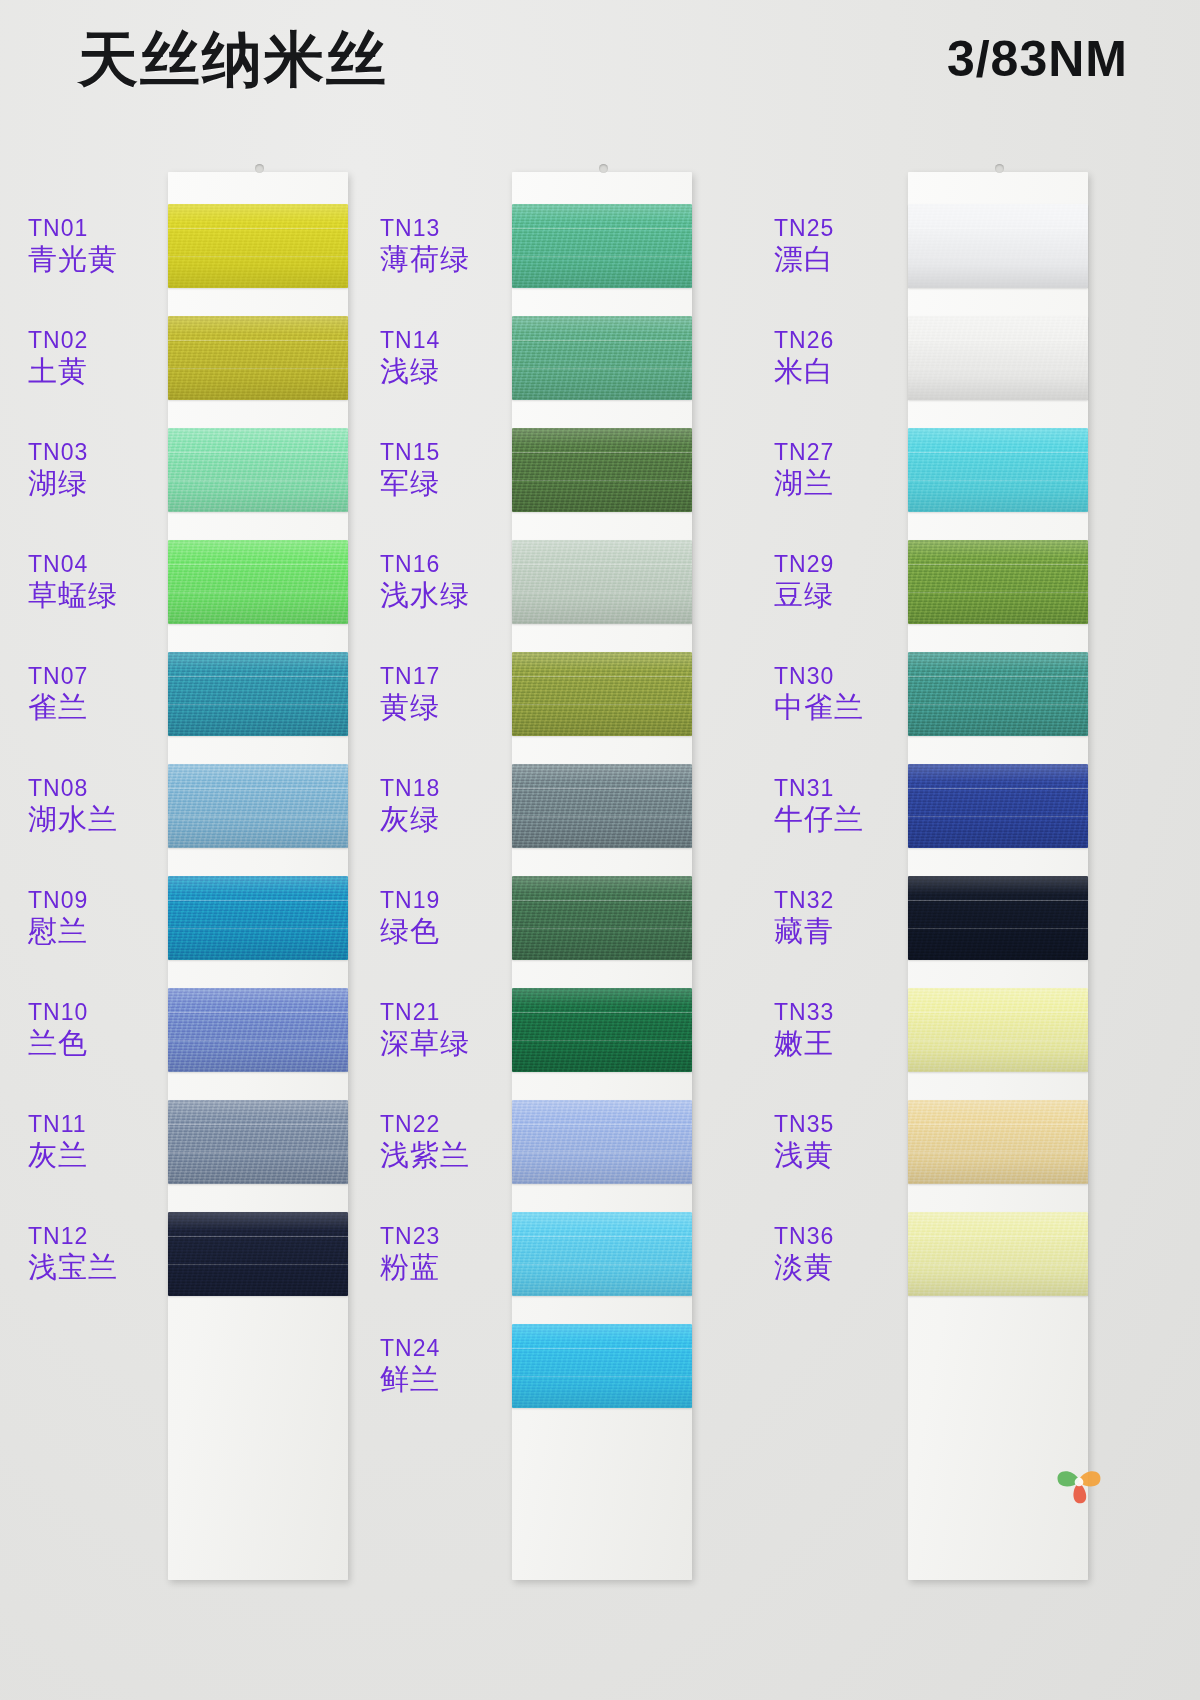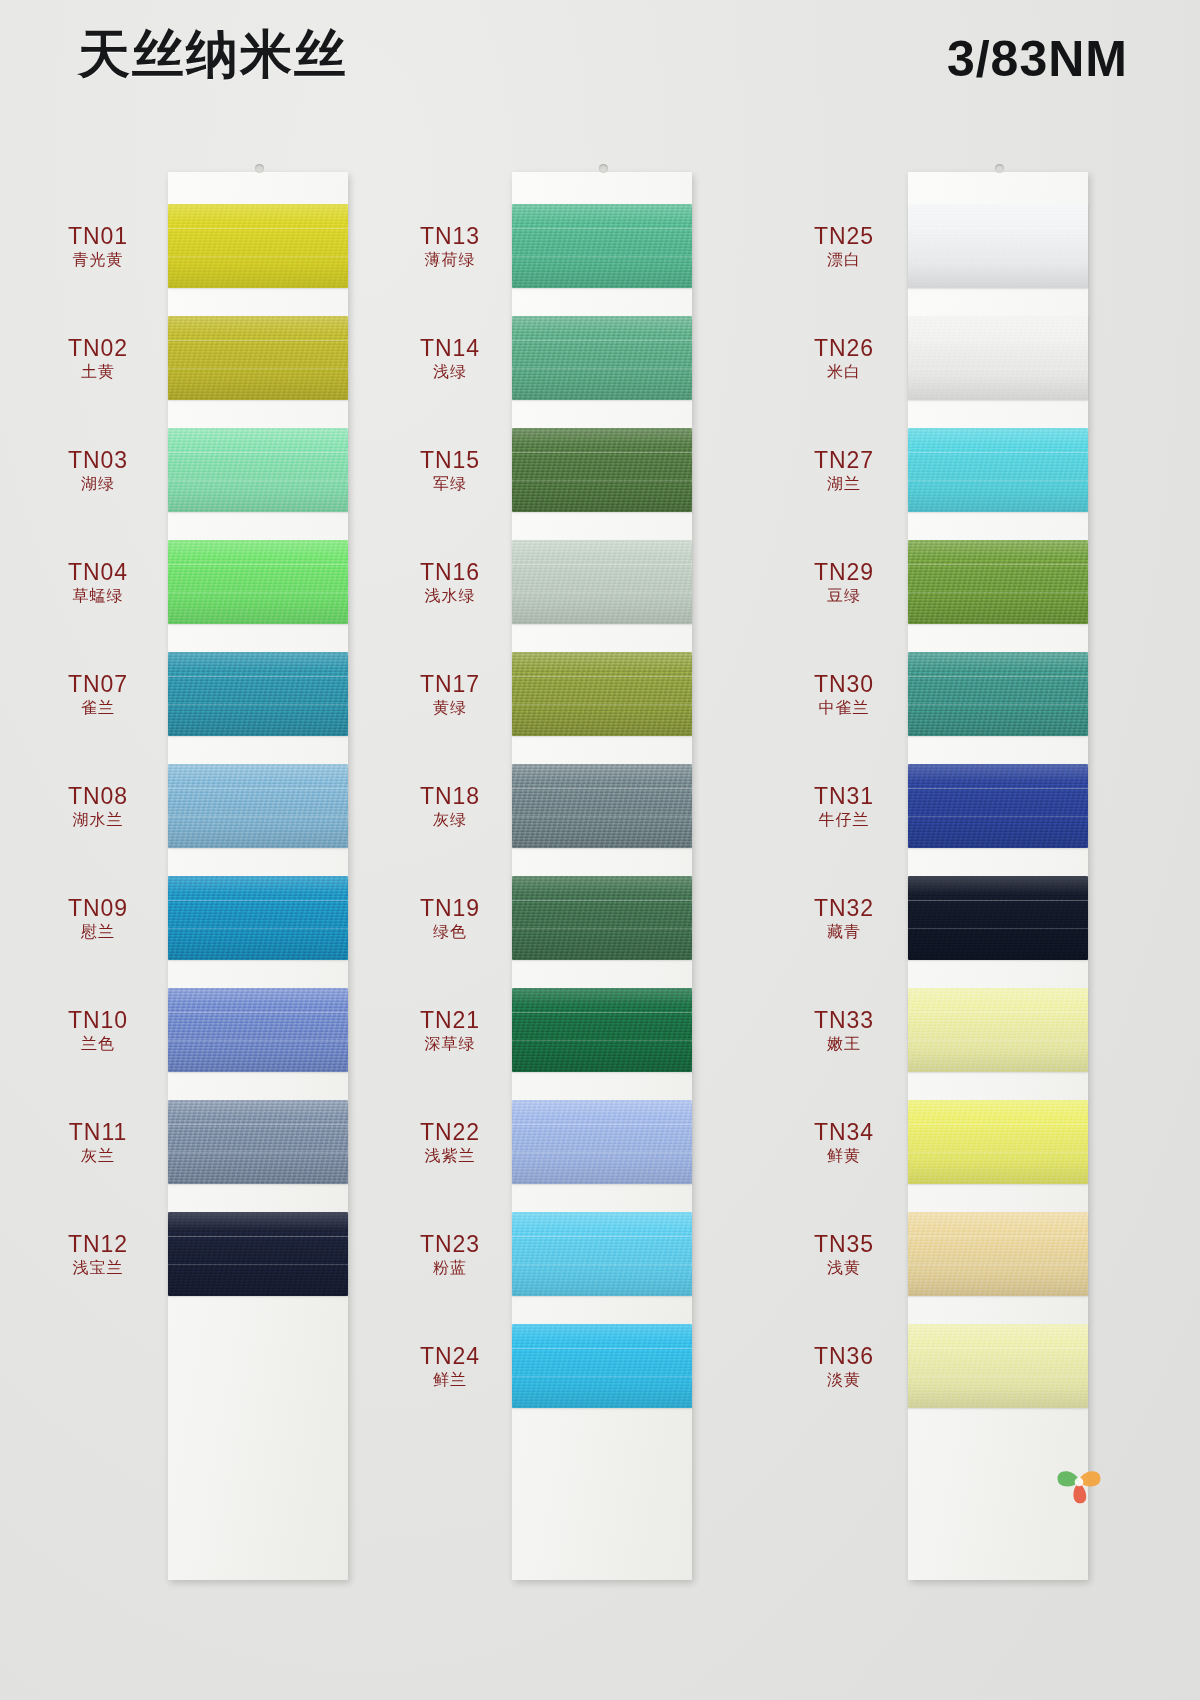--- a/index.html
+++ b/index.html
@@ -18,24 +18,23 @@
     background:
       radial-gradient(ellipse at 30% 10%, #ececeb 0%, #e6e6e4 45%, #dededc 100%);
     z-index:0;
   }
   .page { position:relative; z-index:1; width:1200px; height:1700px; }
 
   
   .header { position:absolute; top:0; left:0; width:1200px; height:150px; }
   .title-block { position:absolute; left:78px; top:28px; }
   .main-title{
-    font-size:52px; font-weight:bold; letter-spacing:2px;
+    font-size:60px; font-weight:bold; letter-spacing:2px;
     color:#17181a; line-height:1.05; margin:0;
     text-shadow:0 1px 1px rgba(255,255,255,.6);
-    font-family:Liberation Serif, serif;
   }
   .composition{
     margin-top:8px; font-size:21px; color:#1d1e20; letter-spacing:1px;
   }
   .composition span{ margin-right:22px; }
   .yarn-count{
     position:absolute; right:72px; top:30px;
     font-size:50px; font-weight:bold; color:#131416; letter-spacing:1px;
   }
 
@@ -67,28 +66,27 @@
   }
   .row{
     position:relative;
     height:112px;
     display:flex;
     align-items:center;
   }
   .label{
     position:absolute;
     width:140px;
-    text-align:center;
     line-height:1.22;
-    color:#7f1d1d;
+    color:#6d28d9;
     font-size:23px;
     letter-spacing:1px;
   }
   .label .code{ display:block; font-weight:500; }
-  .label .name{ display:block; font-size:16px; }
+  .label .name{ display:block; font-size:29px; }
   .col1 .label{ left:28px; }
   .col2 .label{ left:-20px; }
   .col3 .label{ left:-26px; }
 
   .swatch{
     position:absolute;
     width:180px;
     height:84px;
     top:14px;
     border-radius:1px;
@@ -496,31 +494,20 @@
               <span class="name">嫩王</span>
             </div>
             <div class="swatch" style="background: rgb(239, 240, 165);">
               <div class="bands"></div>
               <div class="tex"></div>
               <div class="sheen"></div>
             </div>
           </div>
           <div class="row">
             <div class="label">
-              <span class="code">TN34</span>
-              <span class="name">鲜黄</span>
-            </div>
-            <div class="swatch" style="background: rgb(236, 239, 106);">
-              <div class="bands"></div>
-              <div class="tex"></div>
-              <div class="sheen"></div>
-            </div>
-          </div>
-          <div class="row">
-            <div class="label">
               <span class="code">TN35</span>
               <span class="name">浅黄</span>
             </div>
             <div class="swatch" style="background: rgb(236, 215, 156);">
               <div class="bands"></div>
               <div class="tex"></div>
               <div class="sheen"></div>
             </div>
           </div>
           <div class="row">

